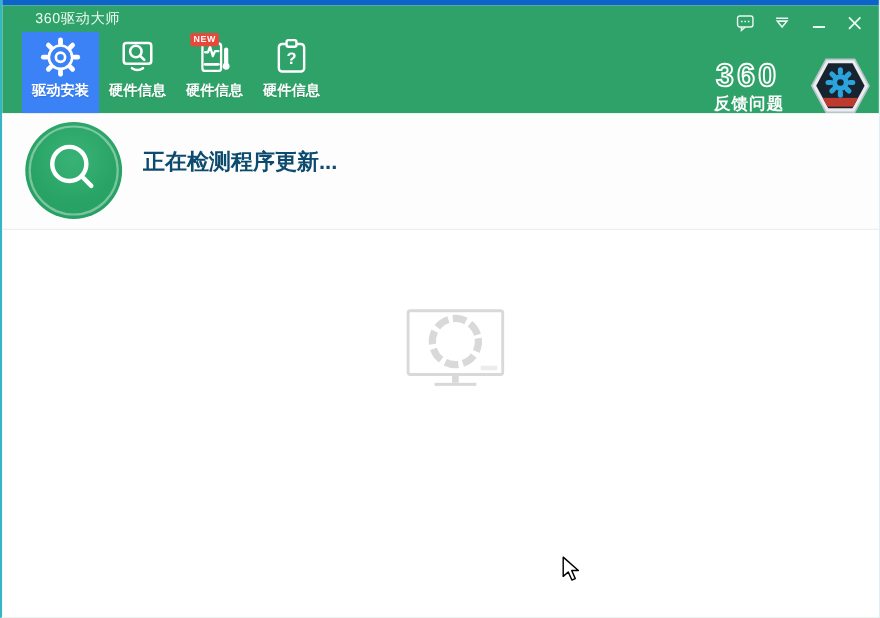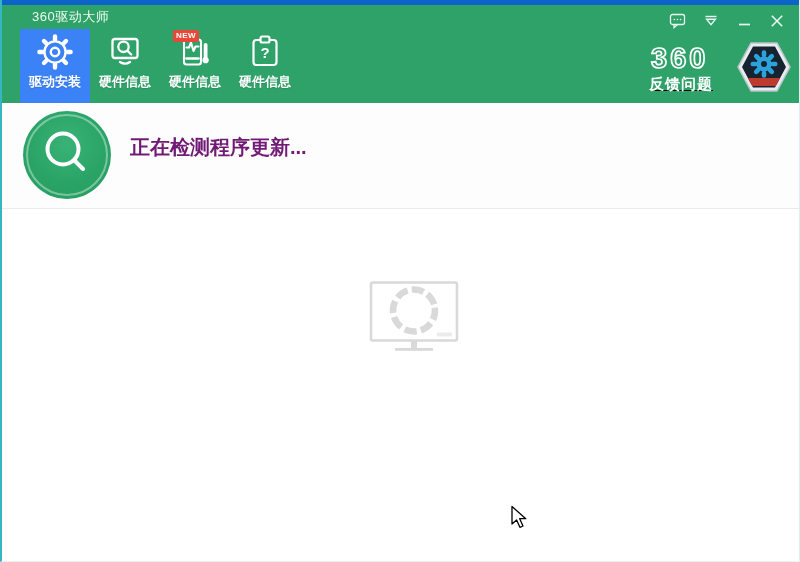--- a/index.html
+++ b/index.html
@@ -18,32 +18,32 @@
   .nav { display:flex; padding-left:18px; height:74px; }
   .nav-item { width:70px; height:74px; display:flex; flex-direction:column; align-items:center;
               padding-top:3px; position:relative; cursor:pointer; }
   .nav-item.active { background:#3b82f6; }
   .nav-icon { width:40px; height:40px; flex:0 0 auto; }
   .nav-label { color:#ffffff; font-size:13px; font-weight:bold; white-space:nowrap; margin-top:1px;
                text-shadow:0 1px 1px rgba(0,0,0,0.12); }
   .badge-new { position:absolute; top:1px; left:13px; background:#e8483a; color:#fff; font-size:8px;
                font-weight:bold; padding:1px 3px; border-radius:2px; letter-spacing:0.5px; line-height:1.2; }
 
-  .logo { position:absolute; right:6px; top:33px; display:flex; align-items:center; gap:4px;text-decoration:underline; }
+  .logo { position:absolute; right:6px; top:44px; display:flex; align-items:center; gap:4px; }
   .logo-text { text-align:left; line-height:1; }
   .logo-product { display:block; color:#fff; font-size:15px; font-weight:bold; letter-spacing:1px; margin-top:1px; }
 
   
   .status-strip { height:106px; background:#fdfdfd; border-bottom:1px solid #ebebeb; position:relative; }
   .status-circle { position:absolute; left:21px; top:8px; width:88px; height:88px; border-radius:50%;
                    background:radial-gradient(circle at 50% 38%, #38b276 0%, #2aa466 55%, #249c5f 100%); }
   .status-circle::after { content:""; position:absolute; inset:3px; border-radius:50%;
                           border:2px solid rgba(255,255,255,0.38); }
   .status-circle svg { position:absolute; inset:0; }
-  .status-msg { position:absolute; left:128px; top:31px; font-size:20px; font-weight:bold; color:#701a75; }
+  .status-msg { position:absolute; left:128px; top:31px; font-size:20px; font-weight:bold; color:#0c4a6e; }
 
   
   .main { position:relative; height:352px; background:#ffffff; }
   .center-block { position:absolute; left:calc(50% + 13px); top:71px; transform:translateX(-50%); text-align:center; }
   .wait-msg { margin-top:17px; font-size:13px; color:#a5a5a5; letter-spacing:0.5px; white-space:nowrap; }
   .cursor { position:absolute; left:508px; top:296px; }
 </style>
 </head>
 <body>
 

